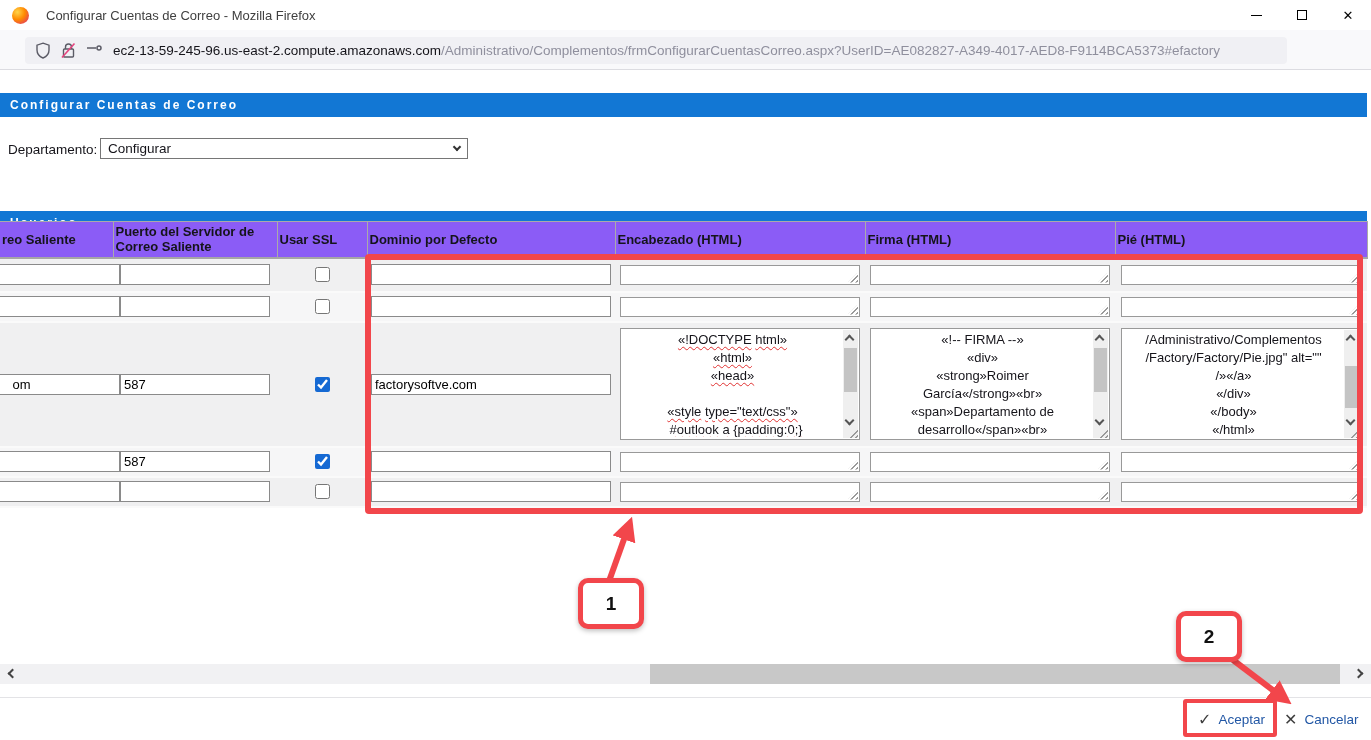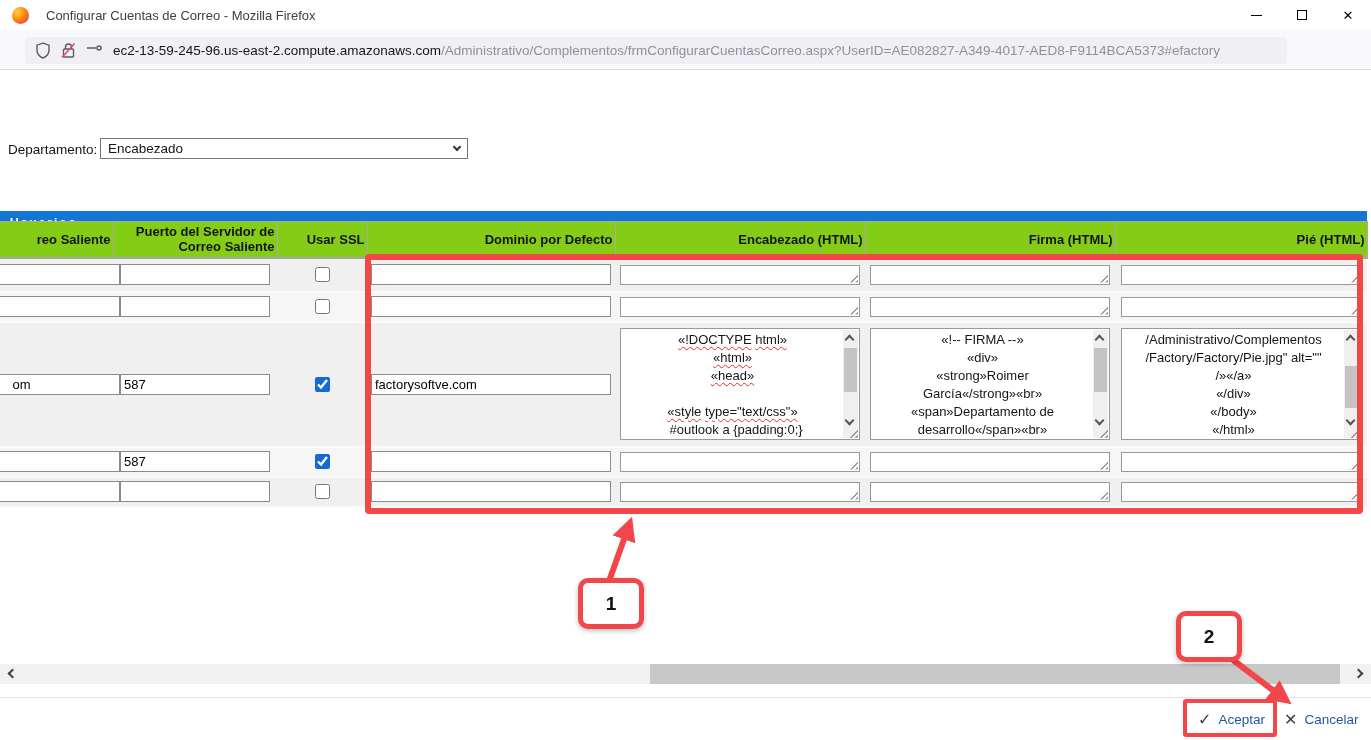--- a/index.html
+++ b/index.html
@@ -39,21 +39,21 @@
              font-size:12px; font-weight:bold; letter-spacing:2px; line-height:24px; padding-left:10px; }
   .bar-cuentas { top:23px; }
   .bar-usuarios { top:108px;margin-top:33px; }
   .dept-label { position:absolute; left:8px; top:72px; font-size:13.5px; }
   .select { position:absolute; left:100px; top:68px; width:368px; height:21px; background:#fff;
             border:1px solid #767676; display:flex; align-items:center; justify-content:space-between;
             padding:0 7px; font-size:13.5px; }
 
   
   table.users { position:absolute; left:0; top:151px; width:1367px; border-collapse:collapse; table-layout:fixed; }
-  th { background:#84cc16; font-size:13px; font-weight:bold; text-align:right; vertical-align:middle;
+  th { background:#8b5cf6; font-size:13px; font-weight:bold; text-align:left; vertical-align:middle;
        border-top:1px solid #aaa; border-right:1px solid #aaa; border-bottom:2px solid #a6a6a6;
        height:36px; line-height:15px; padding:1px 2px; }
   th:first-child { border-left:none; }
   td { vertical-align:middle; border-bottom:2px solid #fafafa; text-align:center; }
   tr.r-odd td { background:#f0f0f1; }
   tr.r-even td { background:#f6f6f7; }
   tr.row1 { height:34px; } tr.row2 { height:30px; } tr.row3 { height:125px; }
   tr.row4 { height:30px; } tr.row5 { height:30px; }
   .inp { height:21px; border:1px solid #8a8a8a; background:#fff; font-size:13px; padding:1px 3px;
          font-family:"Liberation Sans",sans-serif; }
@@ -153,24 +153,25 @@
   </div>
   <span class="star">☆</span>
   <span class="hamburger">
       <i></i>
       <i></i>
       <i></i>
     </span>
 </div>
 
 <div class="content">
+  <div class="bluebar bar-cuentas">Configurar Cuentas de Correo</div>
 
   <span class="dept-label">Departamento:</span>
   <div class="select">
-    <span>Encabezado</span>
+    <span>Configurar</span>
     <span class="chev sel down" style="position:static"></span>
   </div>
 
   <div class="bluebar bar-usuarios">Usuarios</div>
 
   <table class="users">
     <colgroup>
       <col style="width:113px">
         <col style="width:164px">
         <col style="width:90px">

